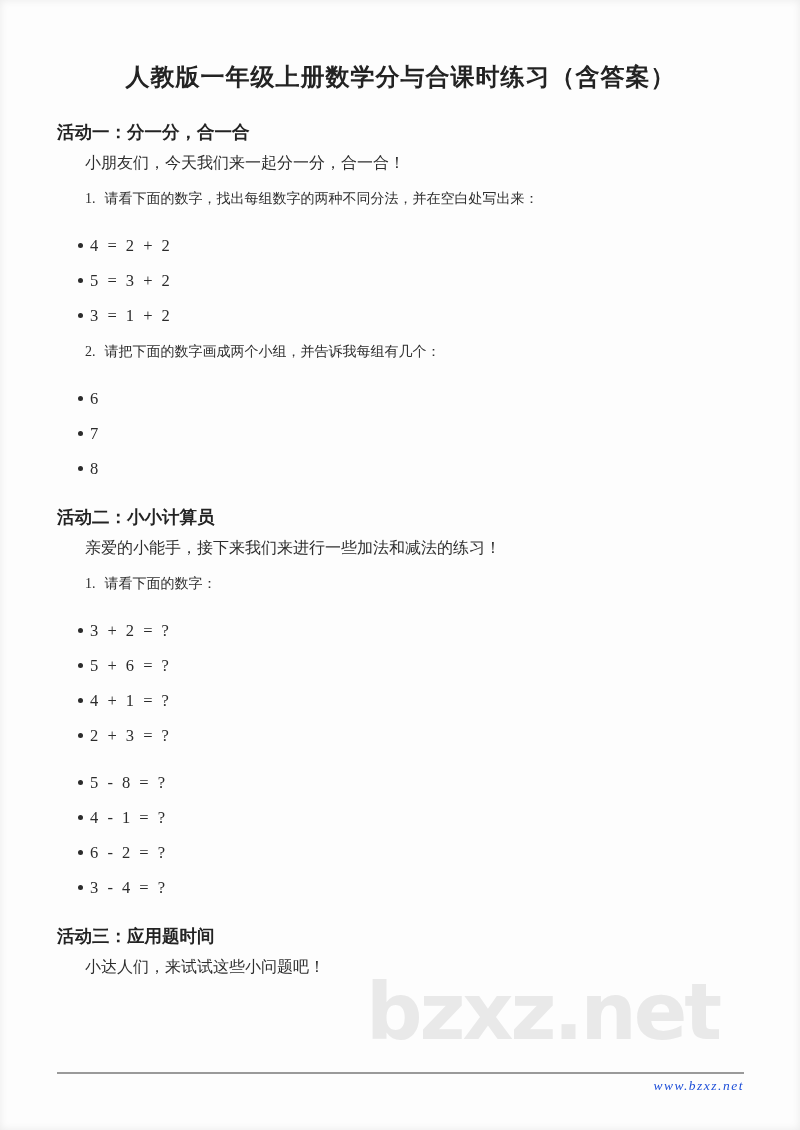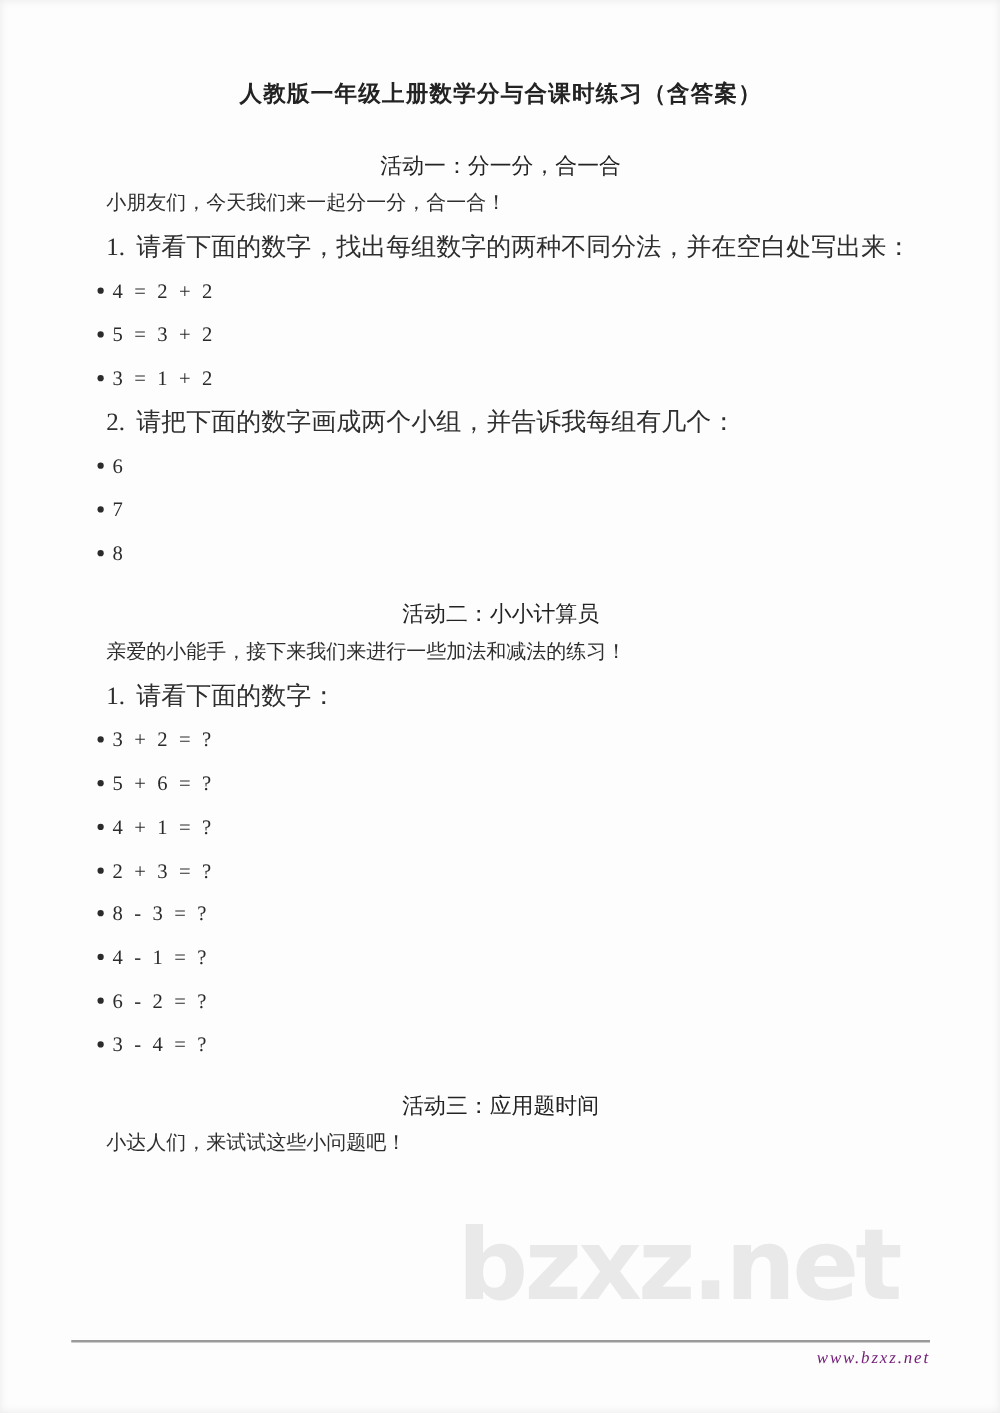--- a/index.html
+++ b/index.html
@@ -14,58 +14,57 @@
   }
   .doc {
     position: relative;
     z-index: 1;
     padding: 0 56px 0 57px;
   }
   .title {
     margin: 0;
     padding-top: 63px;
     text-align: center;
-    font-family: Liberation Mono, monospace;
-    font-size: 18px;
+    font-family: Liberation Serif, serif;
+    font-size: 24px;
     line-height: 29px;
     font-weight: 700;
     color: #232323;
     letter-spacing: 1px;
   }
   .sec-heading {
     margin: 30px 0 0;
     font-family: "Liberation Sans", "DejaVu Sans", sans-serif;
     font-size: 17.5px;
     line-height: 20px;
-    font-weight: 400;
+    font-weight: 700;
     color: #232323;
-    text-align: center;
   }
   .intro {
     margin: 12px 0 0 28px;
     font-size: 16px;
     line-height: 17px;
   }
   .qline {
     margin: 19px 0 0 28px;
-    font-size: 20px;
+    font-size: 14px;
     line-height: 17px;
   }
   .qnum { margin-right: 9px; }
   ul.blist { list-style: none; margin: 0; padding: 0; }
   ul.blist li {
     position: relative;
     margin: 18px 0 0;
     padding-left: 33px;
     font-size: 16.5px;
     line-height: 17px;
     word-spacing: 5px;
     color: #2b2b2b;
   }
-  ul.blist li:first-child { margin-top: 17px; }
+  ul.blist li:first-child { margin-top: 30px; }
   .dot {
     position: absolute;
     left: 21px; top: 6px;
     width: 5px; height: 5px;
     border-radius: 50%;
     background: #2b2b2b;
   }
   .watermark {
     position: absolute;
     left: 366px; top: 966px;
@@ -85,21 +84,21 @@
     z-index: 1;
   }
   .footer-url {
     position: absolute;
     right: 56px; top: 1078px;
     z-index: 1;
     font-family: "Liberation Serif", serif;
     font-style: italic;
     font-size: 13.5px;
     letter-spacing: 1.5px;
-    color: #701a75;
+    color: #1d4ed8;
   }
 </style>
 </head>
 <body>
 
 <div class="watermark">bzxz.net</div>
 
 <div class="doc">
 
   <h1 class="title">人教版一年级上册数学分与合课时练习（含答案）</h1>
@@ -135,21 +134,21 @@
       <span class="qnum">1.</span><span>请看下面的数字：</span>
     </p>
     <ul class="blist">
       <li><span class="dot"></span><span>3 + 2 = ?</span></li>
       <li><span class="dot"></span><span>5 + 6 = ?</span></li>
       <li><span class="dot"></span><span>4 + 1 = ?</span></li>
       <li><span class="dot"></span><span>2 + 3 = ?</span></li>
     </ul>
 
     <ul class="blist">
-      <li><span class="dot"></span><span>8 - 3 = ?</span></li>
+      <li><span class="dot"></span><span>5 - 8 = ?</span></li>
       <li><span class="dot"></span><span>4 - 1 = ?</span></li>
       <li><span class="dot"></span><span>6 - 2 = ?</span></li>
       <li><span class="dot"></span><span>3 - 4 = ?</span></li>
     </ul>
   </section>
 
   <section>
     <h2 class="sec-heading">活动三：应用题时间</h2>
     <p class="intro">小达人们，来试试这些小问题吧！</p>
   </section>

